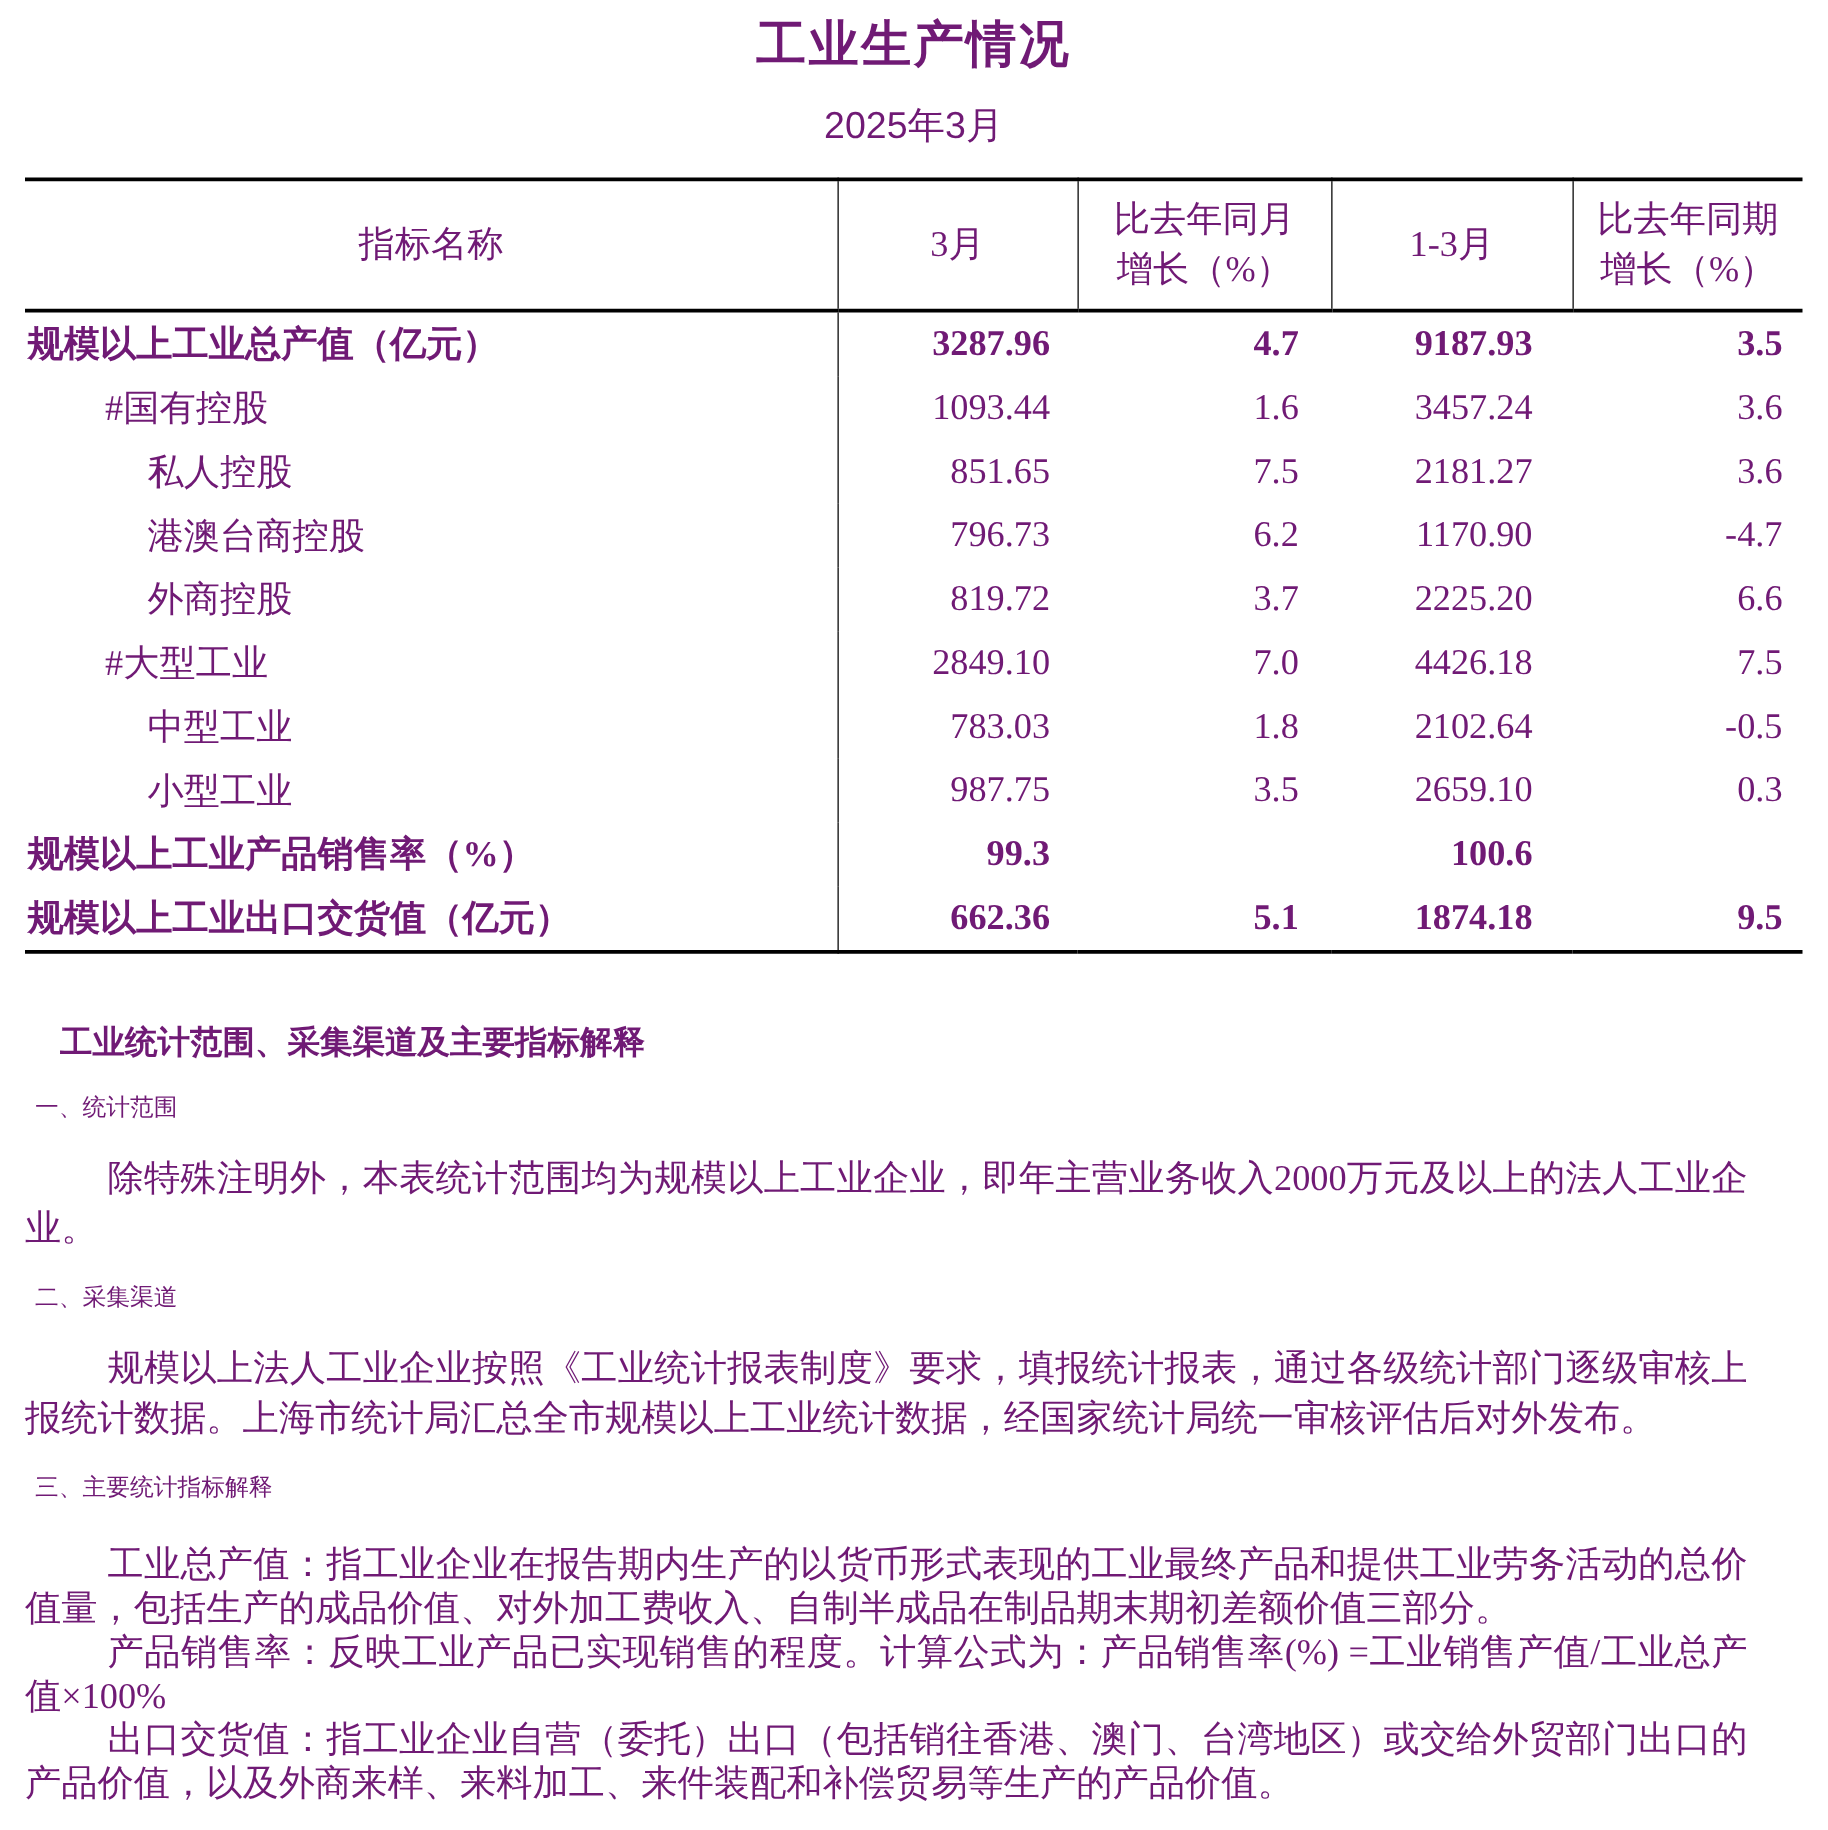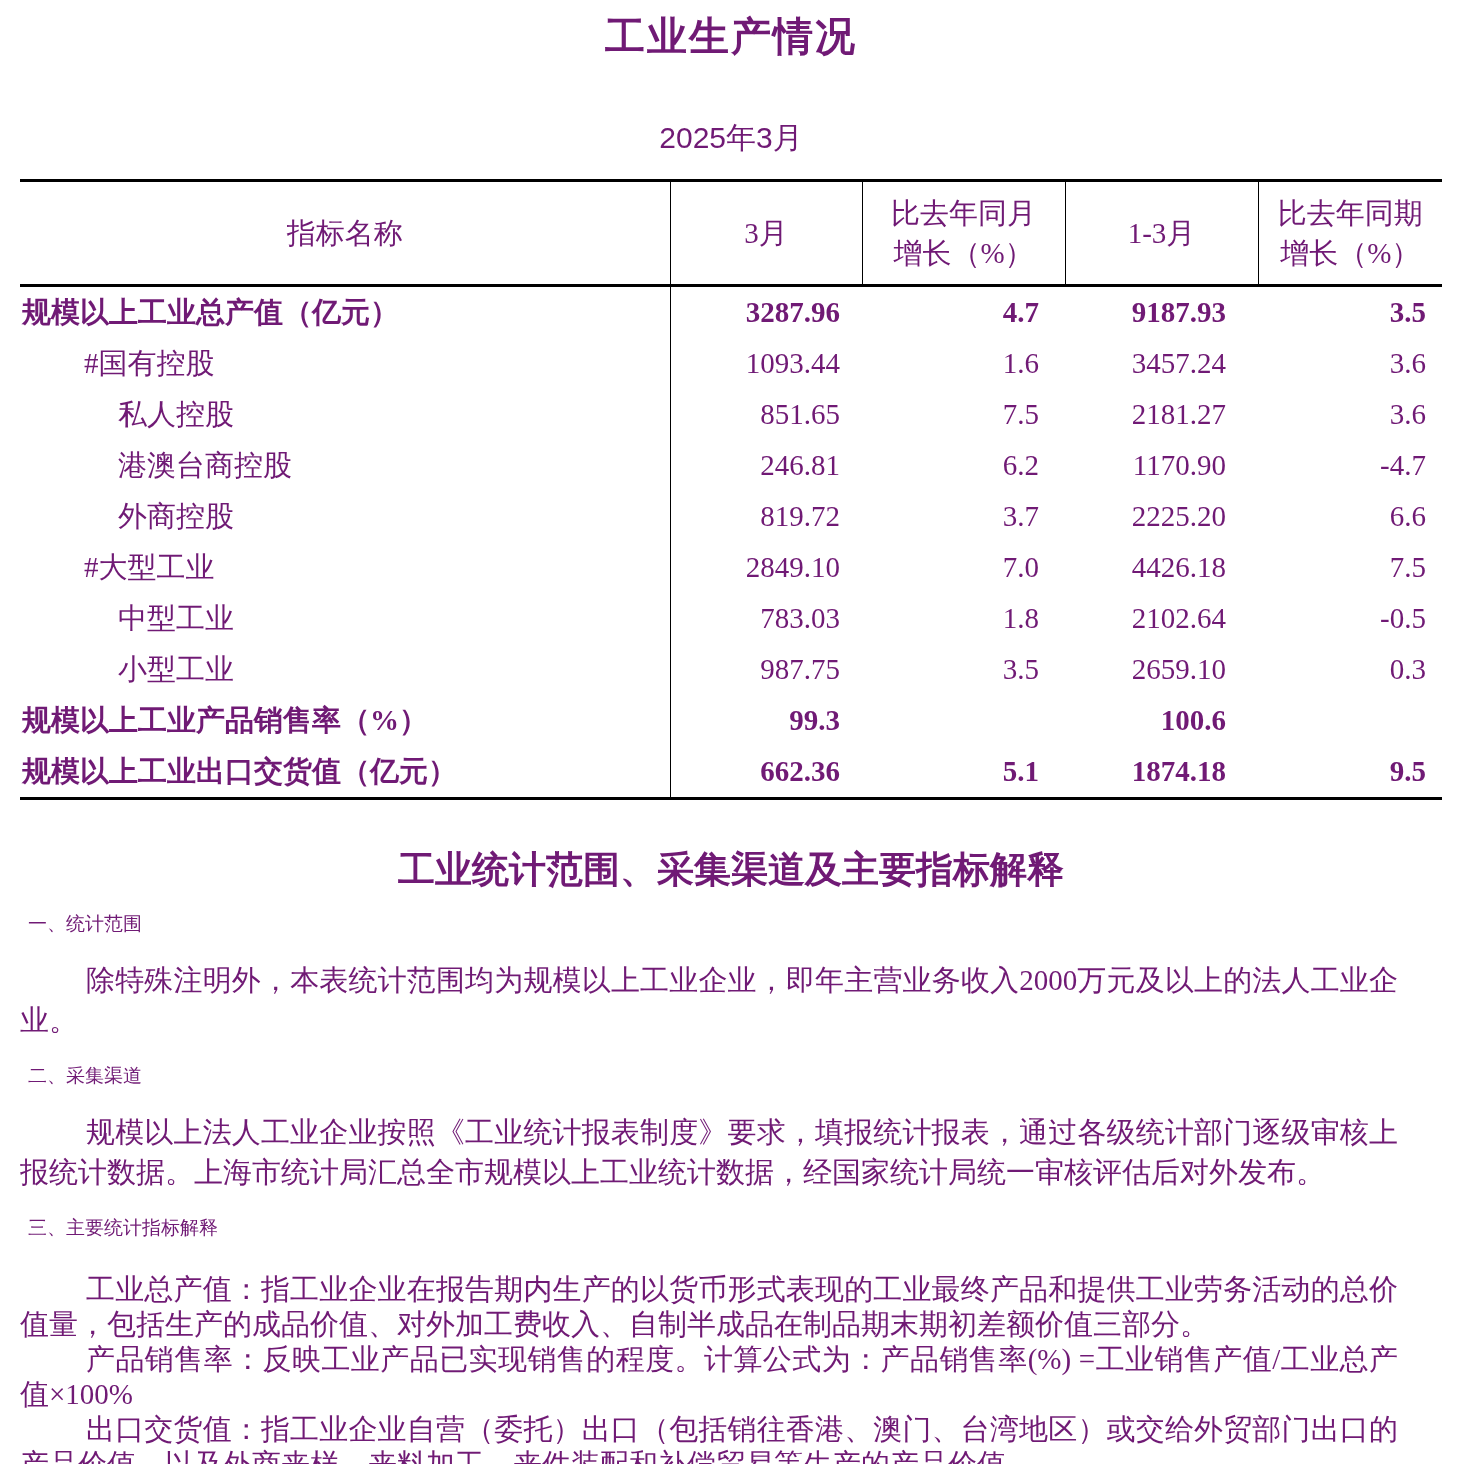--- a/index.html
+++ b/index.html
@@ -19,21 +19,21 @@
   .doc-title {
     padding-top: 12px;
     text-align: center;
     font-family: "Liberation Sans", "DejaVu Sans", sans-serif;
     font-weight: 700;
     font-size: 40px;
     line-height: 48px;
     letter-spacing: 2px;
   }
   .doc-subtitle {
-    margin-top: 61px;
+    margin-top: 24px;
     text-align: center;
     font-family: "Liberation Sans", "DejaVu Sans", sans-serif;
     font-weight: 400;
     font-size: 30px;
     line-height: 34px;
   }
   table.stats-table {
     width: 1422px;
     margin: 24px auto 0 auto;
     border-collapse: collapse;
@@ -70,25 +70,26 @@
   .stats-table tbody td:nth-child(4) { padding-right: 32px; }
   .stats-table tbody td:nth-child(5) { padding-right: 16px; }
   .stats-table tbody tr.bold-row td { font-weight: 700; }
   .stats-table tbody td.name-cell.indent-0 { padding-left: 2px; }
   .stats-table tbody td.name-cell.indent-1 { padding-left: 64px; }
   .stats-table tbody td.name-cell.indent-2 { padding-left: 98px; }
   .notes {
     margin-top: 52px;
   }
   .notes-heading {
-    text-align: center;
+    text-align: left;
     font-family: "Liberation Sans", "DejaVu Sans", sans-serif;
     font-weight: 700;
-    font-size: 37px;
+    font-size: 26px;
     line-height: 36px;
+    padding-left: 48px;
   }
   .note-label {
     margin: 16px 20px 0 28px;
     font-size: 19px;
     line-height: 40px;
   }
   .note-para {
     width: 1378px;
     margin: 16px 16px 0 20px;
     font-size: 29px;
@@ -145,21 +146,21 @@
         </tr>
         <tr>
           <td class="name-cell indent-2">私人控股</td>
           <td class="value-cell">851.65</td>
           <td class="value-cell">7.5</td>
           <td class="value-cell">2181.27</td>
           <td class="value-cell">3.6</td>
         </tr>
         <tr>
           <td class="name-cell indent-2">港澳台商控股</td>
-          <td class="value-cell">246.81</td>
+          <td class="value-cell">796.73</td>
           <td class="value-cell">6.2</td>
           <td class="value-cell">1170.90</td>
           <td class="value-cell">-4.7</td>
         </tr>
         <tr>
           <td class="name-cell indent-2">外商控股</td>
           <td class="value-cell">819.72</td>
           <td class="value-cell">3.7</td>
           <td class="value-cell">2225.20</td>
           <td class="value-cell">6.6</td>

